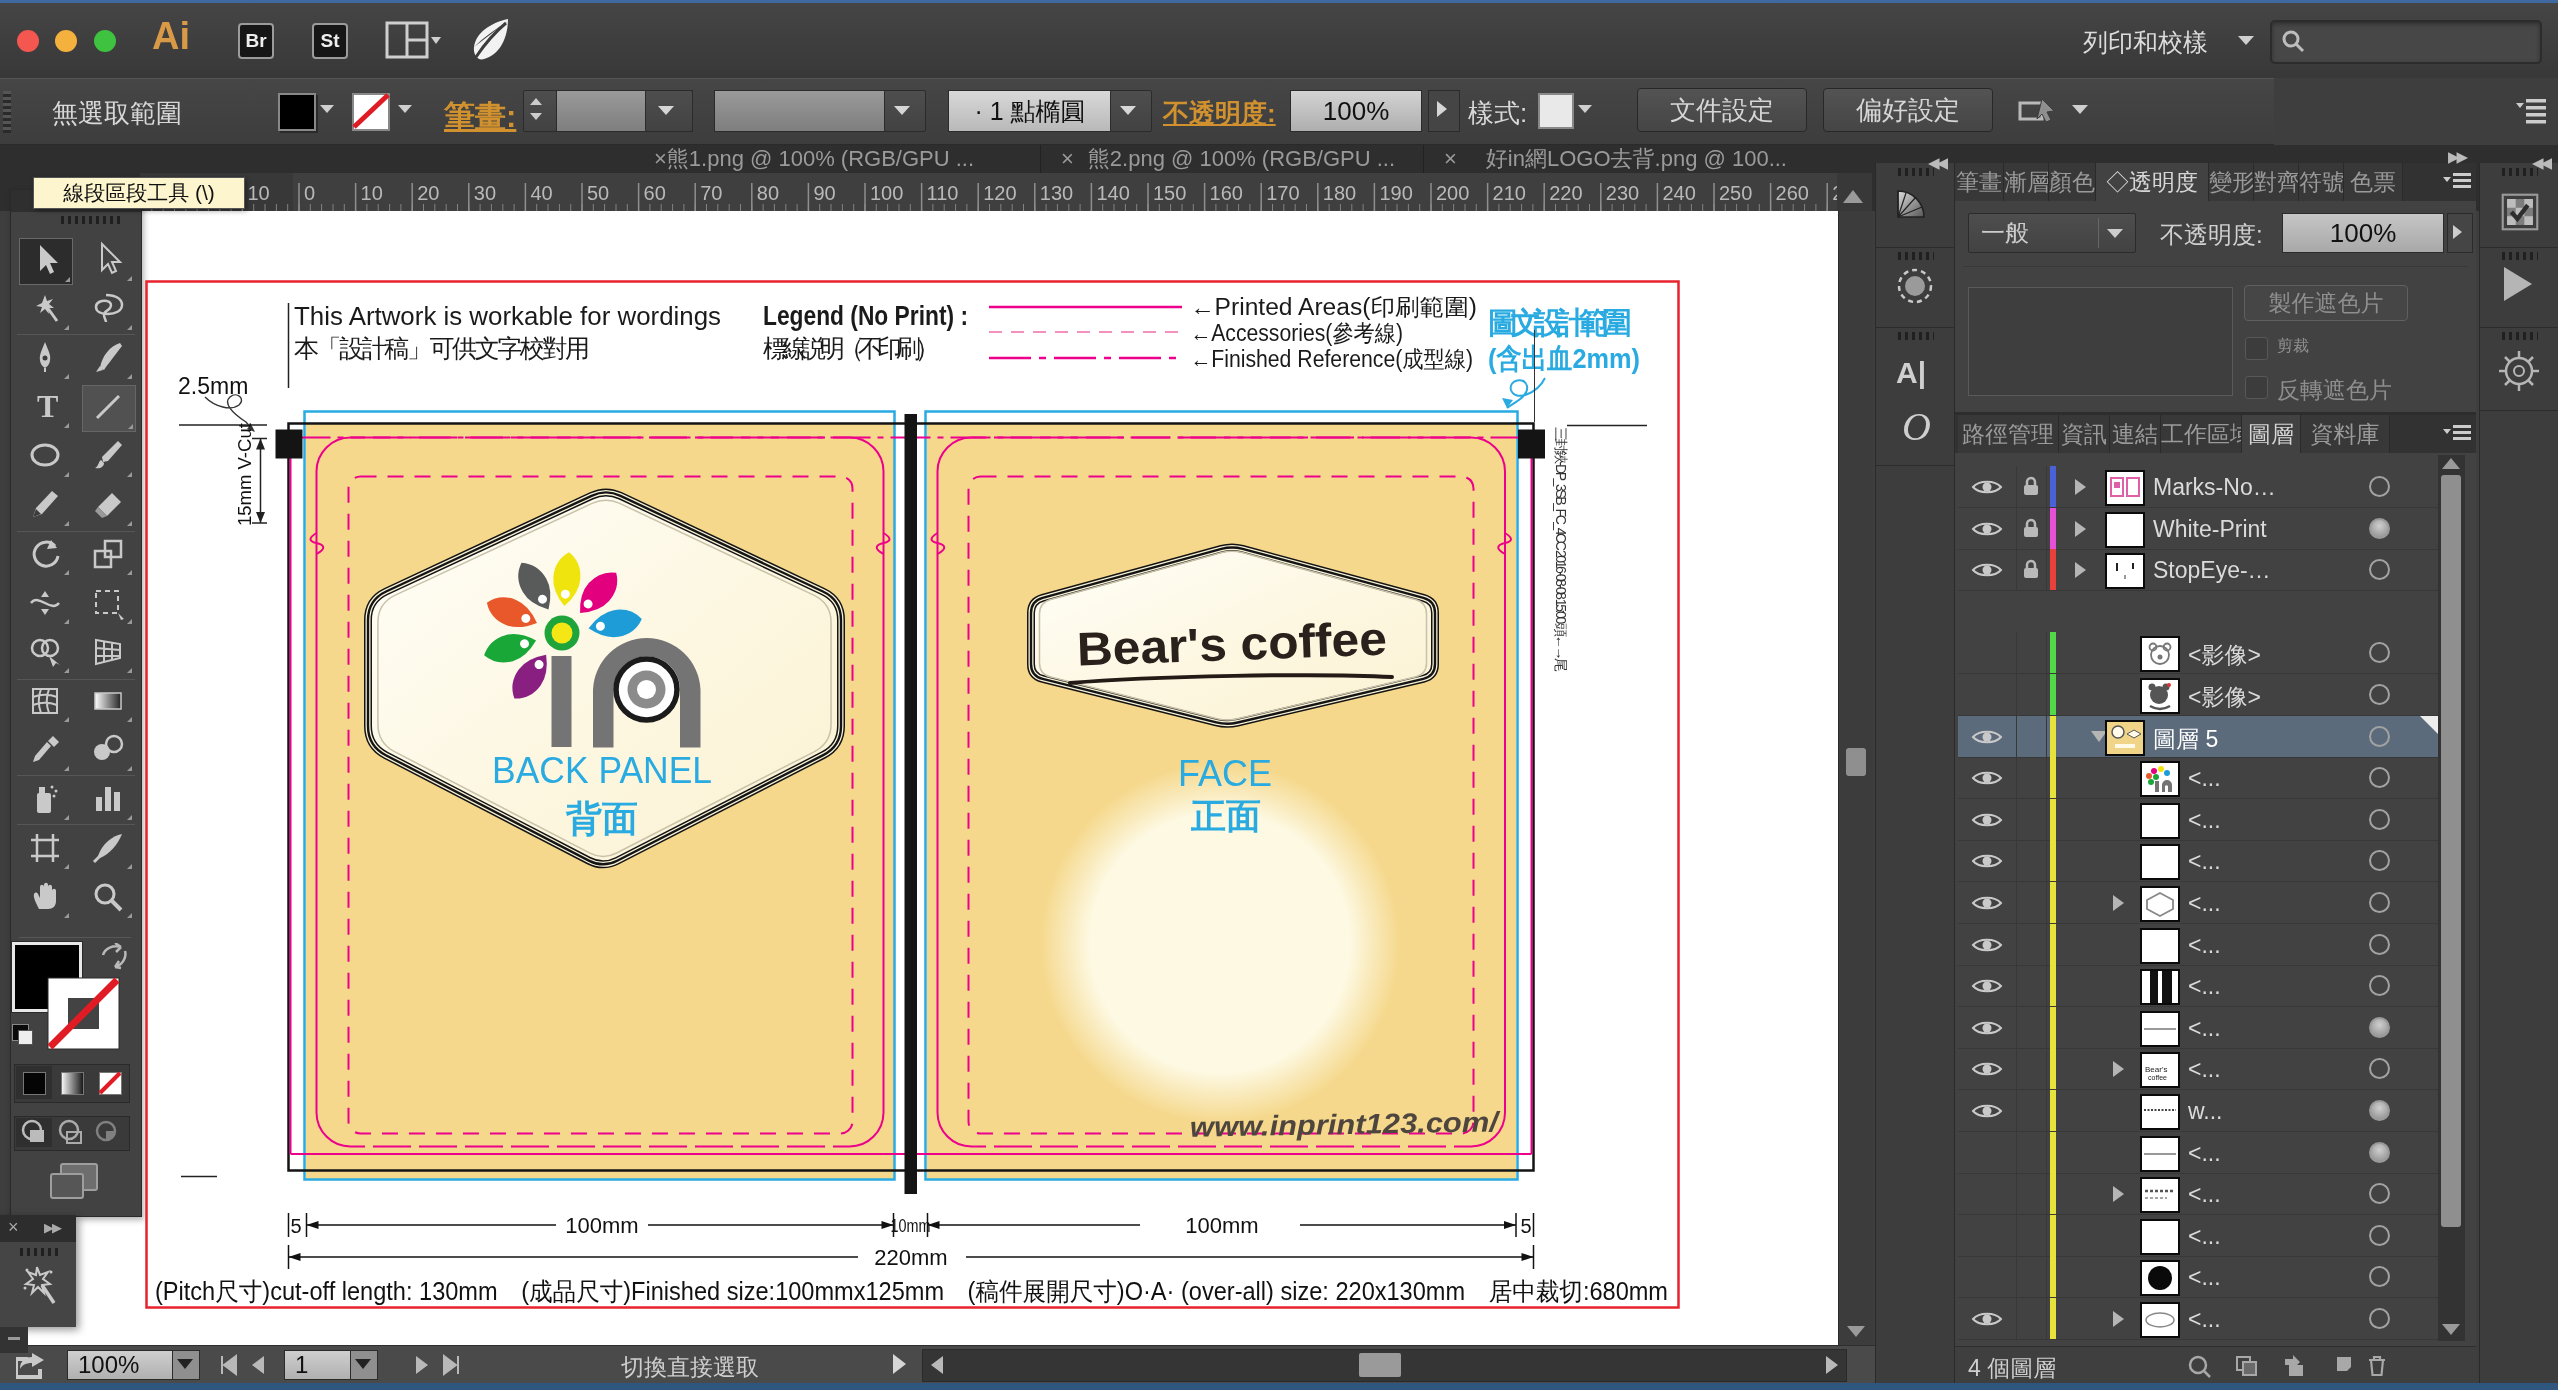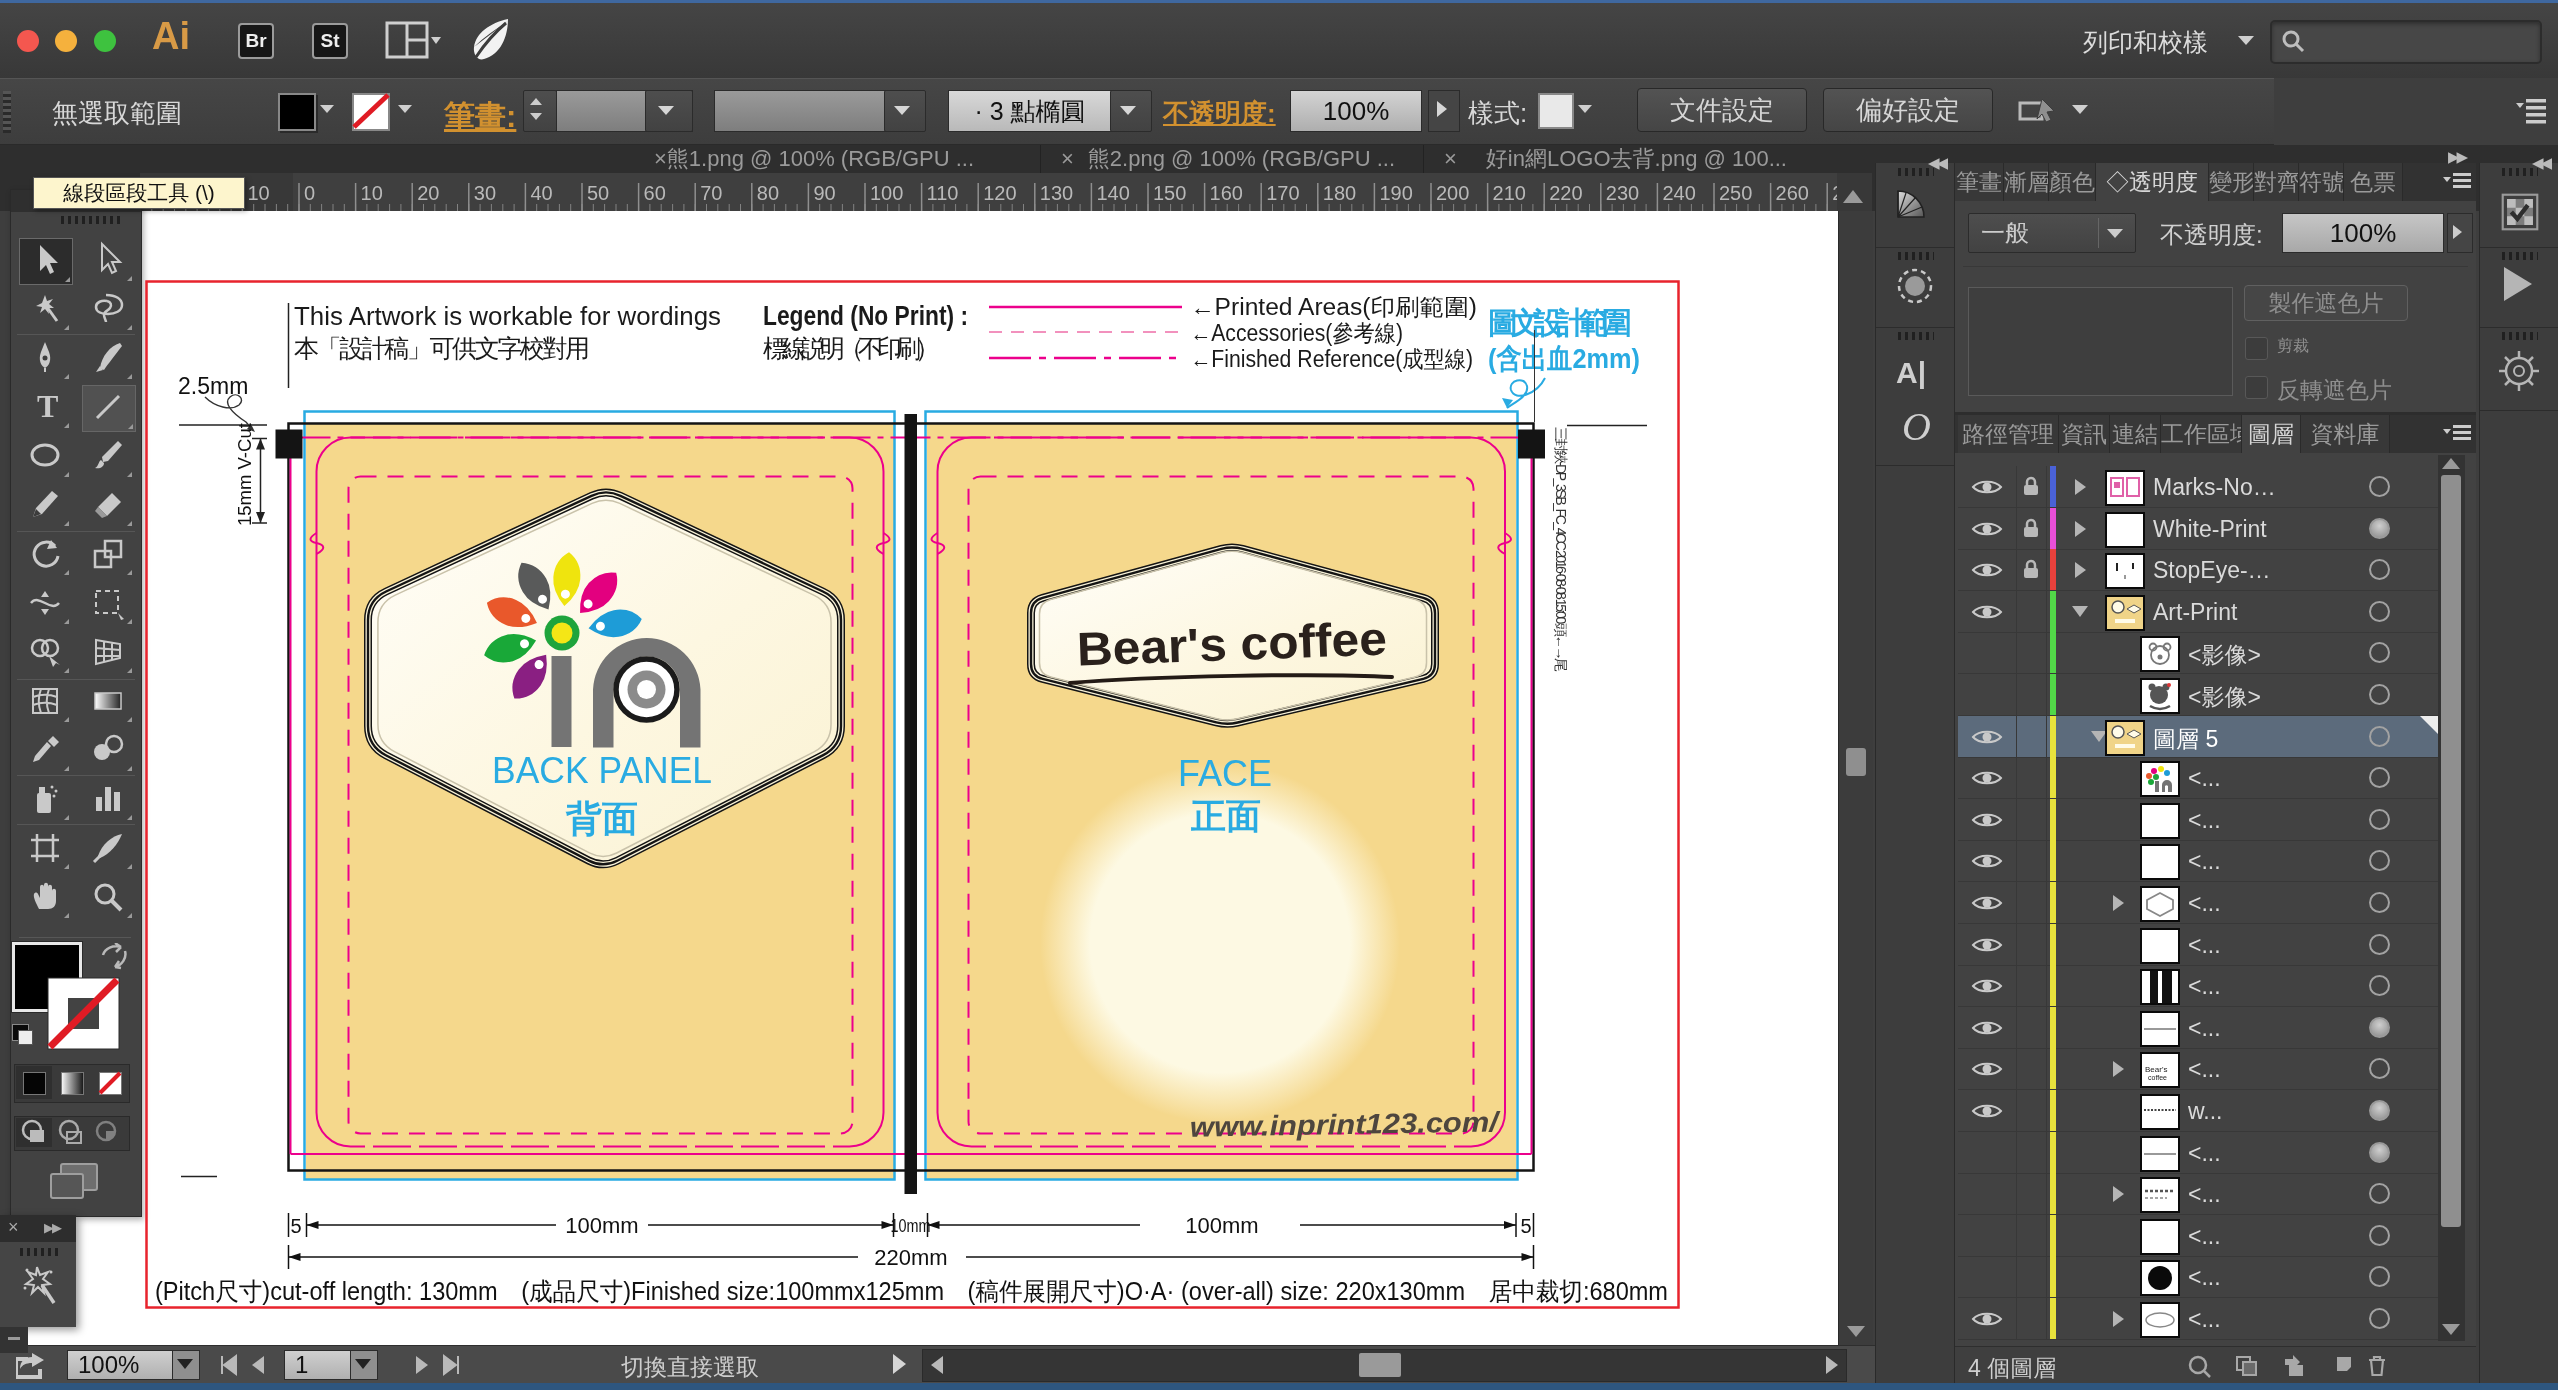--- a/index.html
+++ b/index.html
@@ -60,21 +60,21 @@
   <div class="abs otxt" style="left:444px;top:17px;font-size:31px;font-weight:bold">筆畫:</div>
   <div class="abs combo" style="left:523px;top:11px;width:32px;height:40px"></div>
   <div class="abs" style="left:530px;top:19px;width:0;height:0;border-left:6px solid transparent;border-right:6px solid transparent;border-bottom:7px solid #ccc"></div>
   <div class="abs" style="left:530px;top:34px;width:0;height:0;border-left:6px solid transparent;border-right:6px solid transparent;border-top:7px solid #ccc"></div>
   <div class="abs" style="left:556px;top:11px;width:135px;height:40px;background:linear-gradient(#9a9a9a,#7e7e7e);border:1px solid #2b2b2b"></div>
   <div class="abs combo" style="left:645px;top:11px;width:46px;height:40px"></div>
   <div class="abs" style="left:658px;top:27px;width:0;height:0;border-left:8px solid transparent;border-right:8px solid transparent;border-top:9px solid #d6d6d6"></div>
   <div class="abs" style="left:714px;top:11px;width:170px;height:40px;background:linear-gradient(#9a9a9a,#7e7e7e);border:1px solid #2b2b2b"></div>
   <div class="abs combo" style="left:884px;top:11px;width:40px;height:40px"></div>
   <div class="abs" style="left:894px;top:27px;width:0;height:0;border-left:8px solid transparent;border-right:8px solid transparent;border-top:9px solid #d6d6d6"></div>
-  <div class="abs" style="left:948px;top:11px;width:162px;height:40px;background:linear-gradient(#d8d8d8,#b9b9b9);border:1px solid #2b2b2b;color:#111;font-size:25px;text-align:center;line-height:40px">· 3 點橢圓</div>
+  <div class="abs" style="left:948px;top:11px;width:162px;height:40px;background:linear-gradient(#d8d8d8,#b9b9b9);border:1px solid #2b2b2b;color:#111;font-size:25px;text-align:center;line-height:40px">· 1 點橢圓</div>
   <div class="abs combo" style="left:1110px;top:11px;width:40px;height:40px"></div>
   <div class="abs" style="left:1120px;top:27px;width:0;height:0;border-left:8px solid transparent;border-right:8px solid transparent;border-top:9px solid #d6d6d6"></div>
   <div class="abs otxt" style="left:1163px;top:17px;font-size:26px;font-weight:bold">不透明度:</div>
   <div class="abs" style="left:1290px;top:11px;width:130px;height:40px;background:linear-gradient(#d3d3d3,#aeaeae);border:1px solid #2b2b2b;color:#111;font-size:26px;text-align:center;line-height:40px">100%</div>
   <div class="abs" style="left:1428px;top:11px;width:30px;height:40px;background:#454545;border:1px solid #2b2b2b"></div>
   <div class="abs" style="left:1437px;top:22px;width:0;height:0;border-top:8px solid transparent;border-bottom:8px solid transparent;border-left:10px solid #d6d6d6"></div>
   <div class="abs" style="left:1468px;top:17px;font-size:26px;color:#d8d8d8">樣式:</div>
   <div class="abs" style="left:1538px;top:14px;width:32px;height:32px;background:#e9e9e9;border:2px solid #888"></div>
   <div class="abs" style="left:1578px;top:26px;width:0;height:0;border-left:7px solid transparent;border-right:7px solid transparent;border-top:8px solid #cfcfcf"></div>
   <div class="abs btn" style="left:1637px;top:9px;width:168px;height:42px;font-size:26px;line-height:42px">文件設定</div>
@@ -853,40 +853,20 @@
           <div class="lthumb" style="left:147px"><svg width="36" height="32">
               <line x1="10" y1="8" x2="10" y2="16" stroke="#222" stroke-width="2"></line>
               <line x1="26" y1="8" x2="26" y2="14" stroke="#222" stroke-width="2"></line>
               <line x1="18" y1="20" x2="18" y2="24" stroke="#999" stroke-width="2"></line>
             </svg></div>
           <div class="ltitle" style="left:195px;color:#dadada">StopEye-…</div>
           <div class="lcell" style="left:406px;width:77px">
             <div class="ltarget"></div>
           </div>
         </div>
-        <div class="lrow" style="top:136px;">
-          <svg width="32" height="22" viewBox="0 0 32 22" style="position:absolute;left:13px;top:10px">
-            <path d="M2,11 C8,4 24,4 30,11 C24,18 8,18 2,11 Z" fill="none" stroke="#c9c9c9" stroke-width="2"></path>
-            <circle cx="16" cy="11" r="4.5" fill="#c9c9c9"></circle>
-          </svg>
-          <div class="lcell" style="left:0;width:58px"></div>
-          <div class="lcell" style="left:58px;width:30px"></div>
-          <div class="abs" style="left:92px;top:0;width:6px;height:41px;background:#52d848"></div>
-          <div class="exp" style="left:114px;top:15px;border-left:8px solid transparent;border-right:8px solid transparent;border-top:11px solid #b5b5b5"></div>
-          <div class="lthumb" style="left:147px"><svg width="36" height="32">
-              <rect width="36" height="32" fill="#f0d488"></rect>
-              <circle cx="11" cy="10" r="6" fill="#fffbe8" stroke="#555" stroke-width="1.5"></circle>
-              <path d="M20,12 l7,-4 7,4 -7,4 z" fill="#fffbe8" stroke="#555" stroke-width="1"></path>
-              <rect x="8" y="22" width="20" height="4" fill="#fffbe8"></rect>
-            </svg></div>
-          <div class="ltitle" style="left:195px;color:#dadada">Art-Print</div>
-          <div class="lcell" style="left:406px;width:77px">
-            <div class="ltarget"></div>
-          </div>
-        </div>
         <div class="lrow" style="top:177px;">
           <div class="lcell" style="left:0;width:58px"></div>
           <div class="lcell" style="left:58px;width:30px"></div>
           <div class="abs" style="left:92px;top:0;width:6px;height:41px;background:#52d848"></div>
           <div class="lthumb" style="left:182px"><svg width="36" height="32">
               <circle cx="18" cy="17" r="9" fill="none" stroke="#777" stroke-width="1.8"></circle>
               <circle cx="11" cy="9" r="3.5" fill="none" stroke="#777" stroke-width="1.8"></circle>
               <circle cx="25" cy="9" r="3.5" fill="none" stroke="#777" stroke-width="1.8"></circle>
               <circle cx="18" cy="19" r="2.5" fill="#777"></circle>
             </svg></div>

